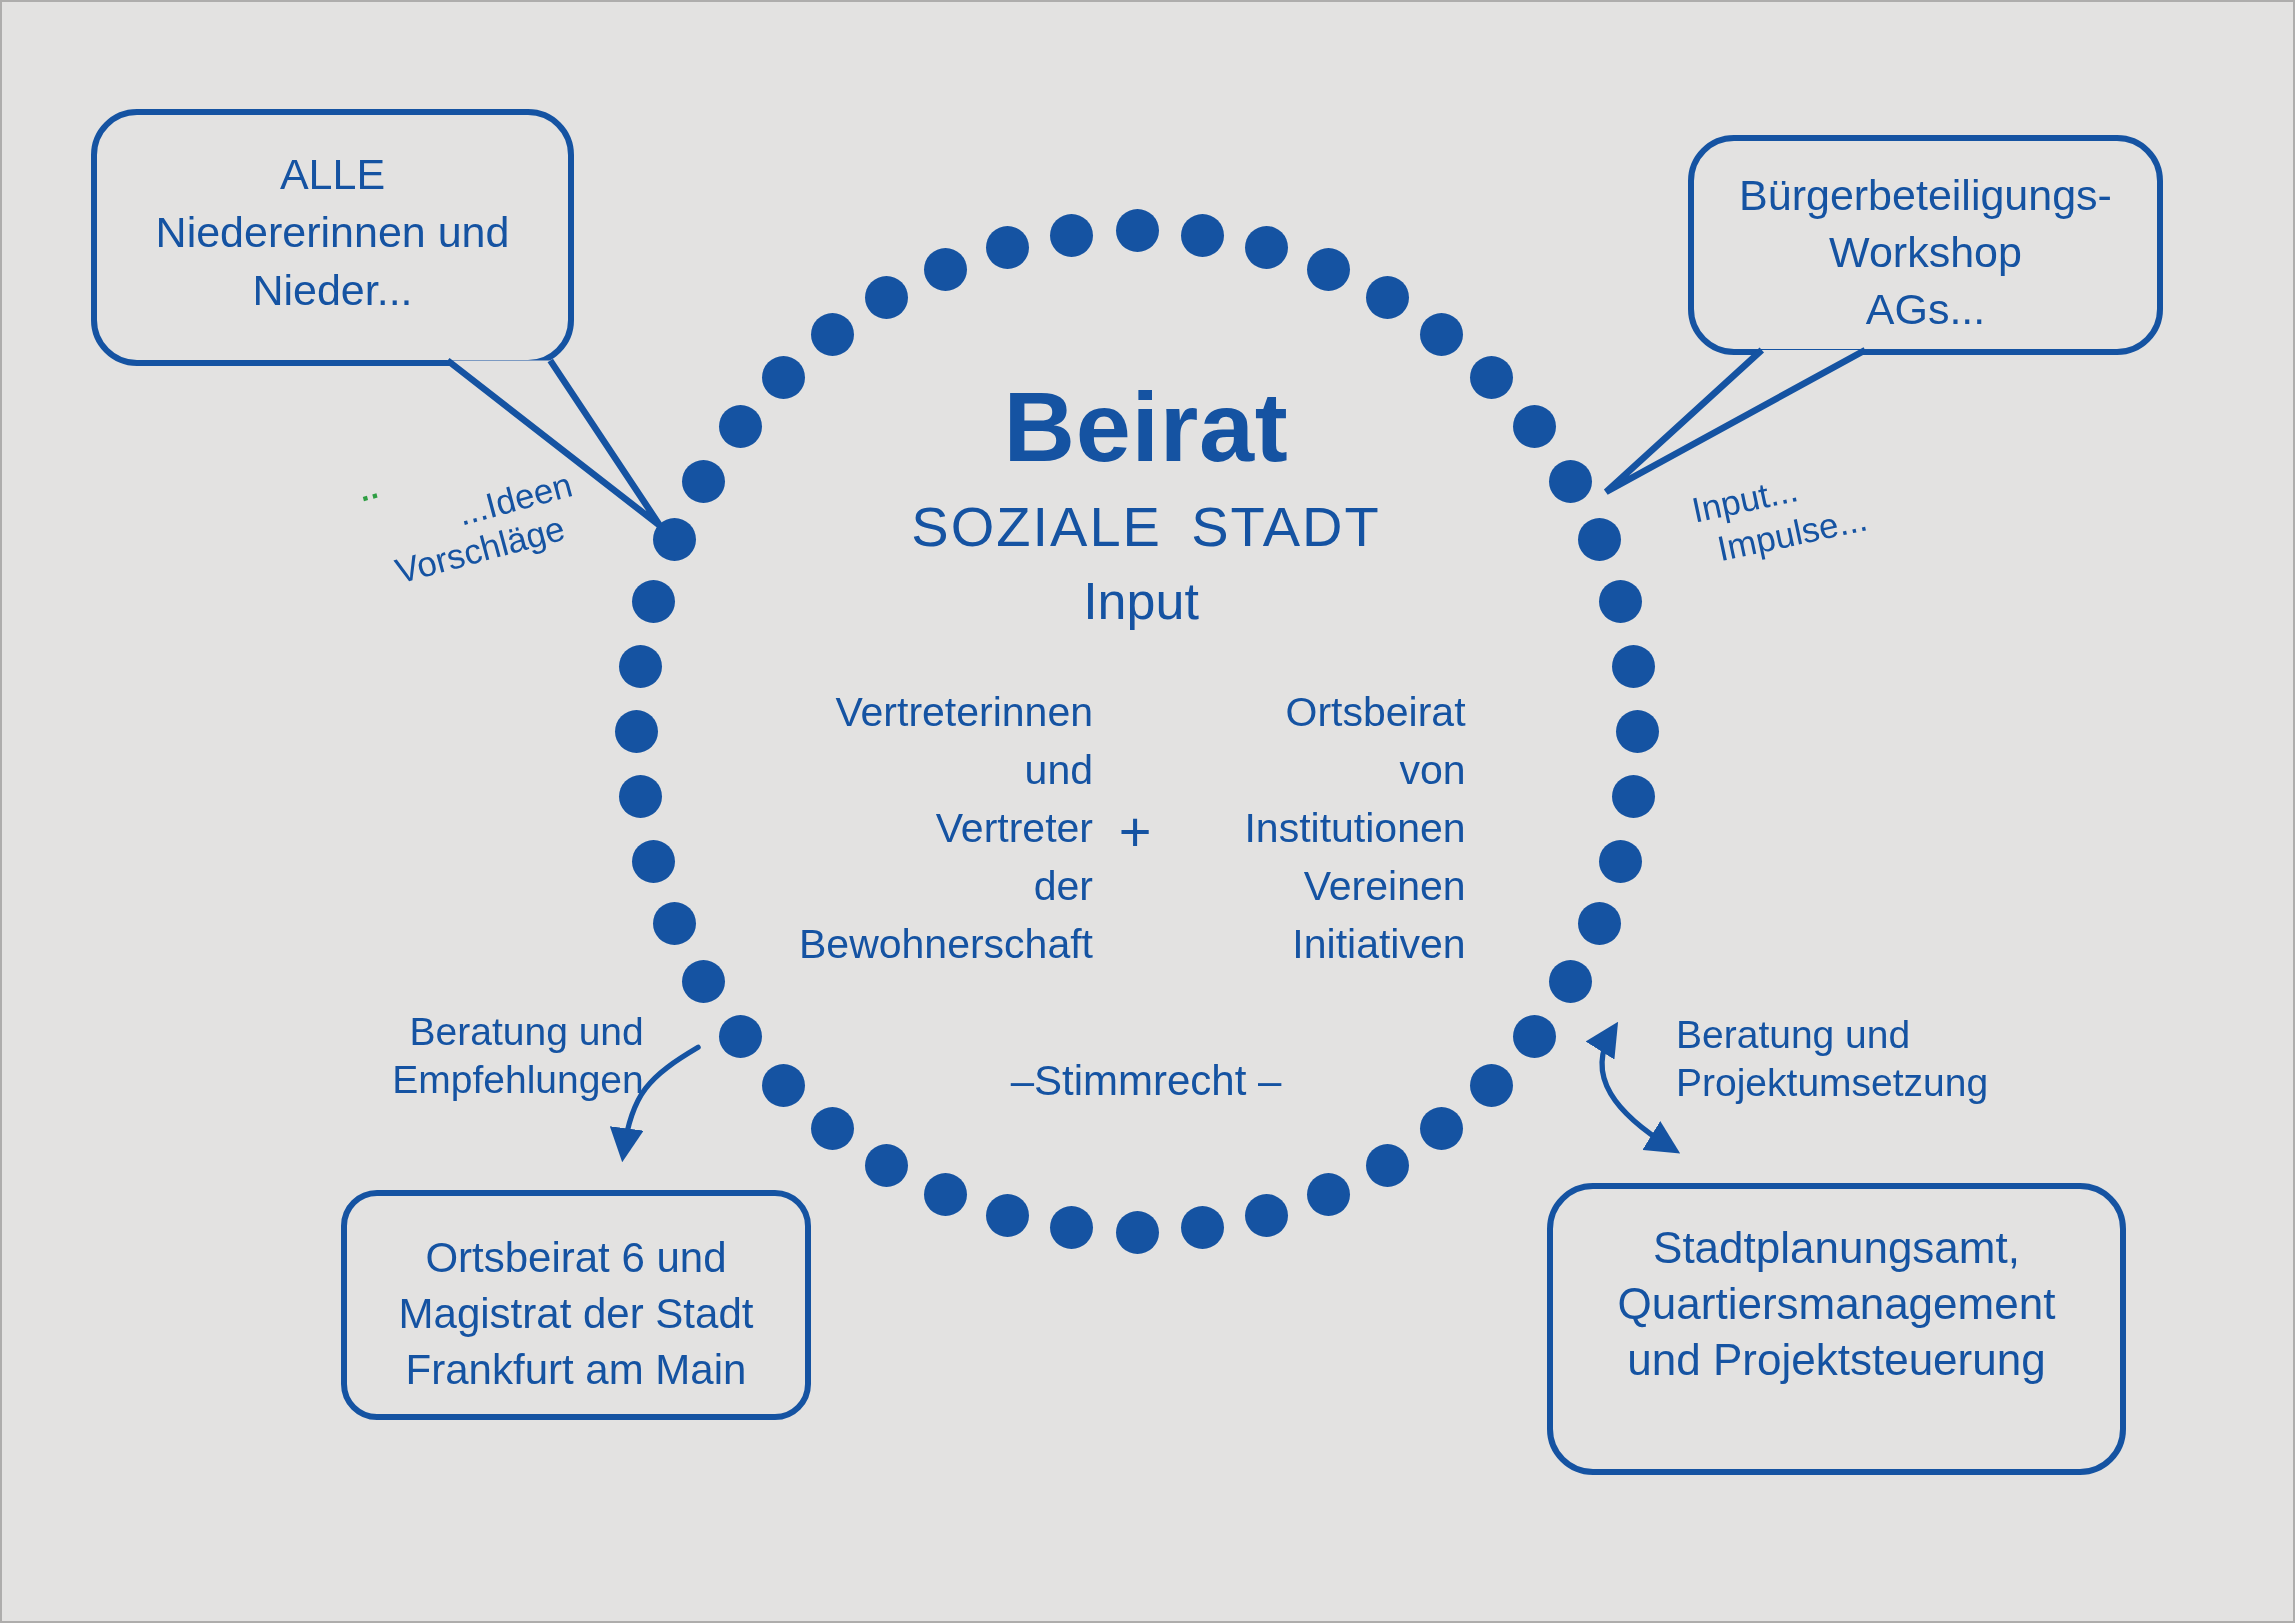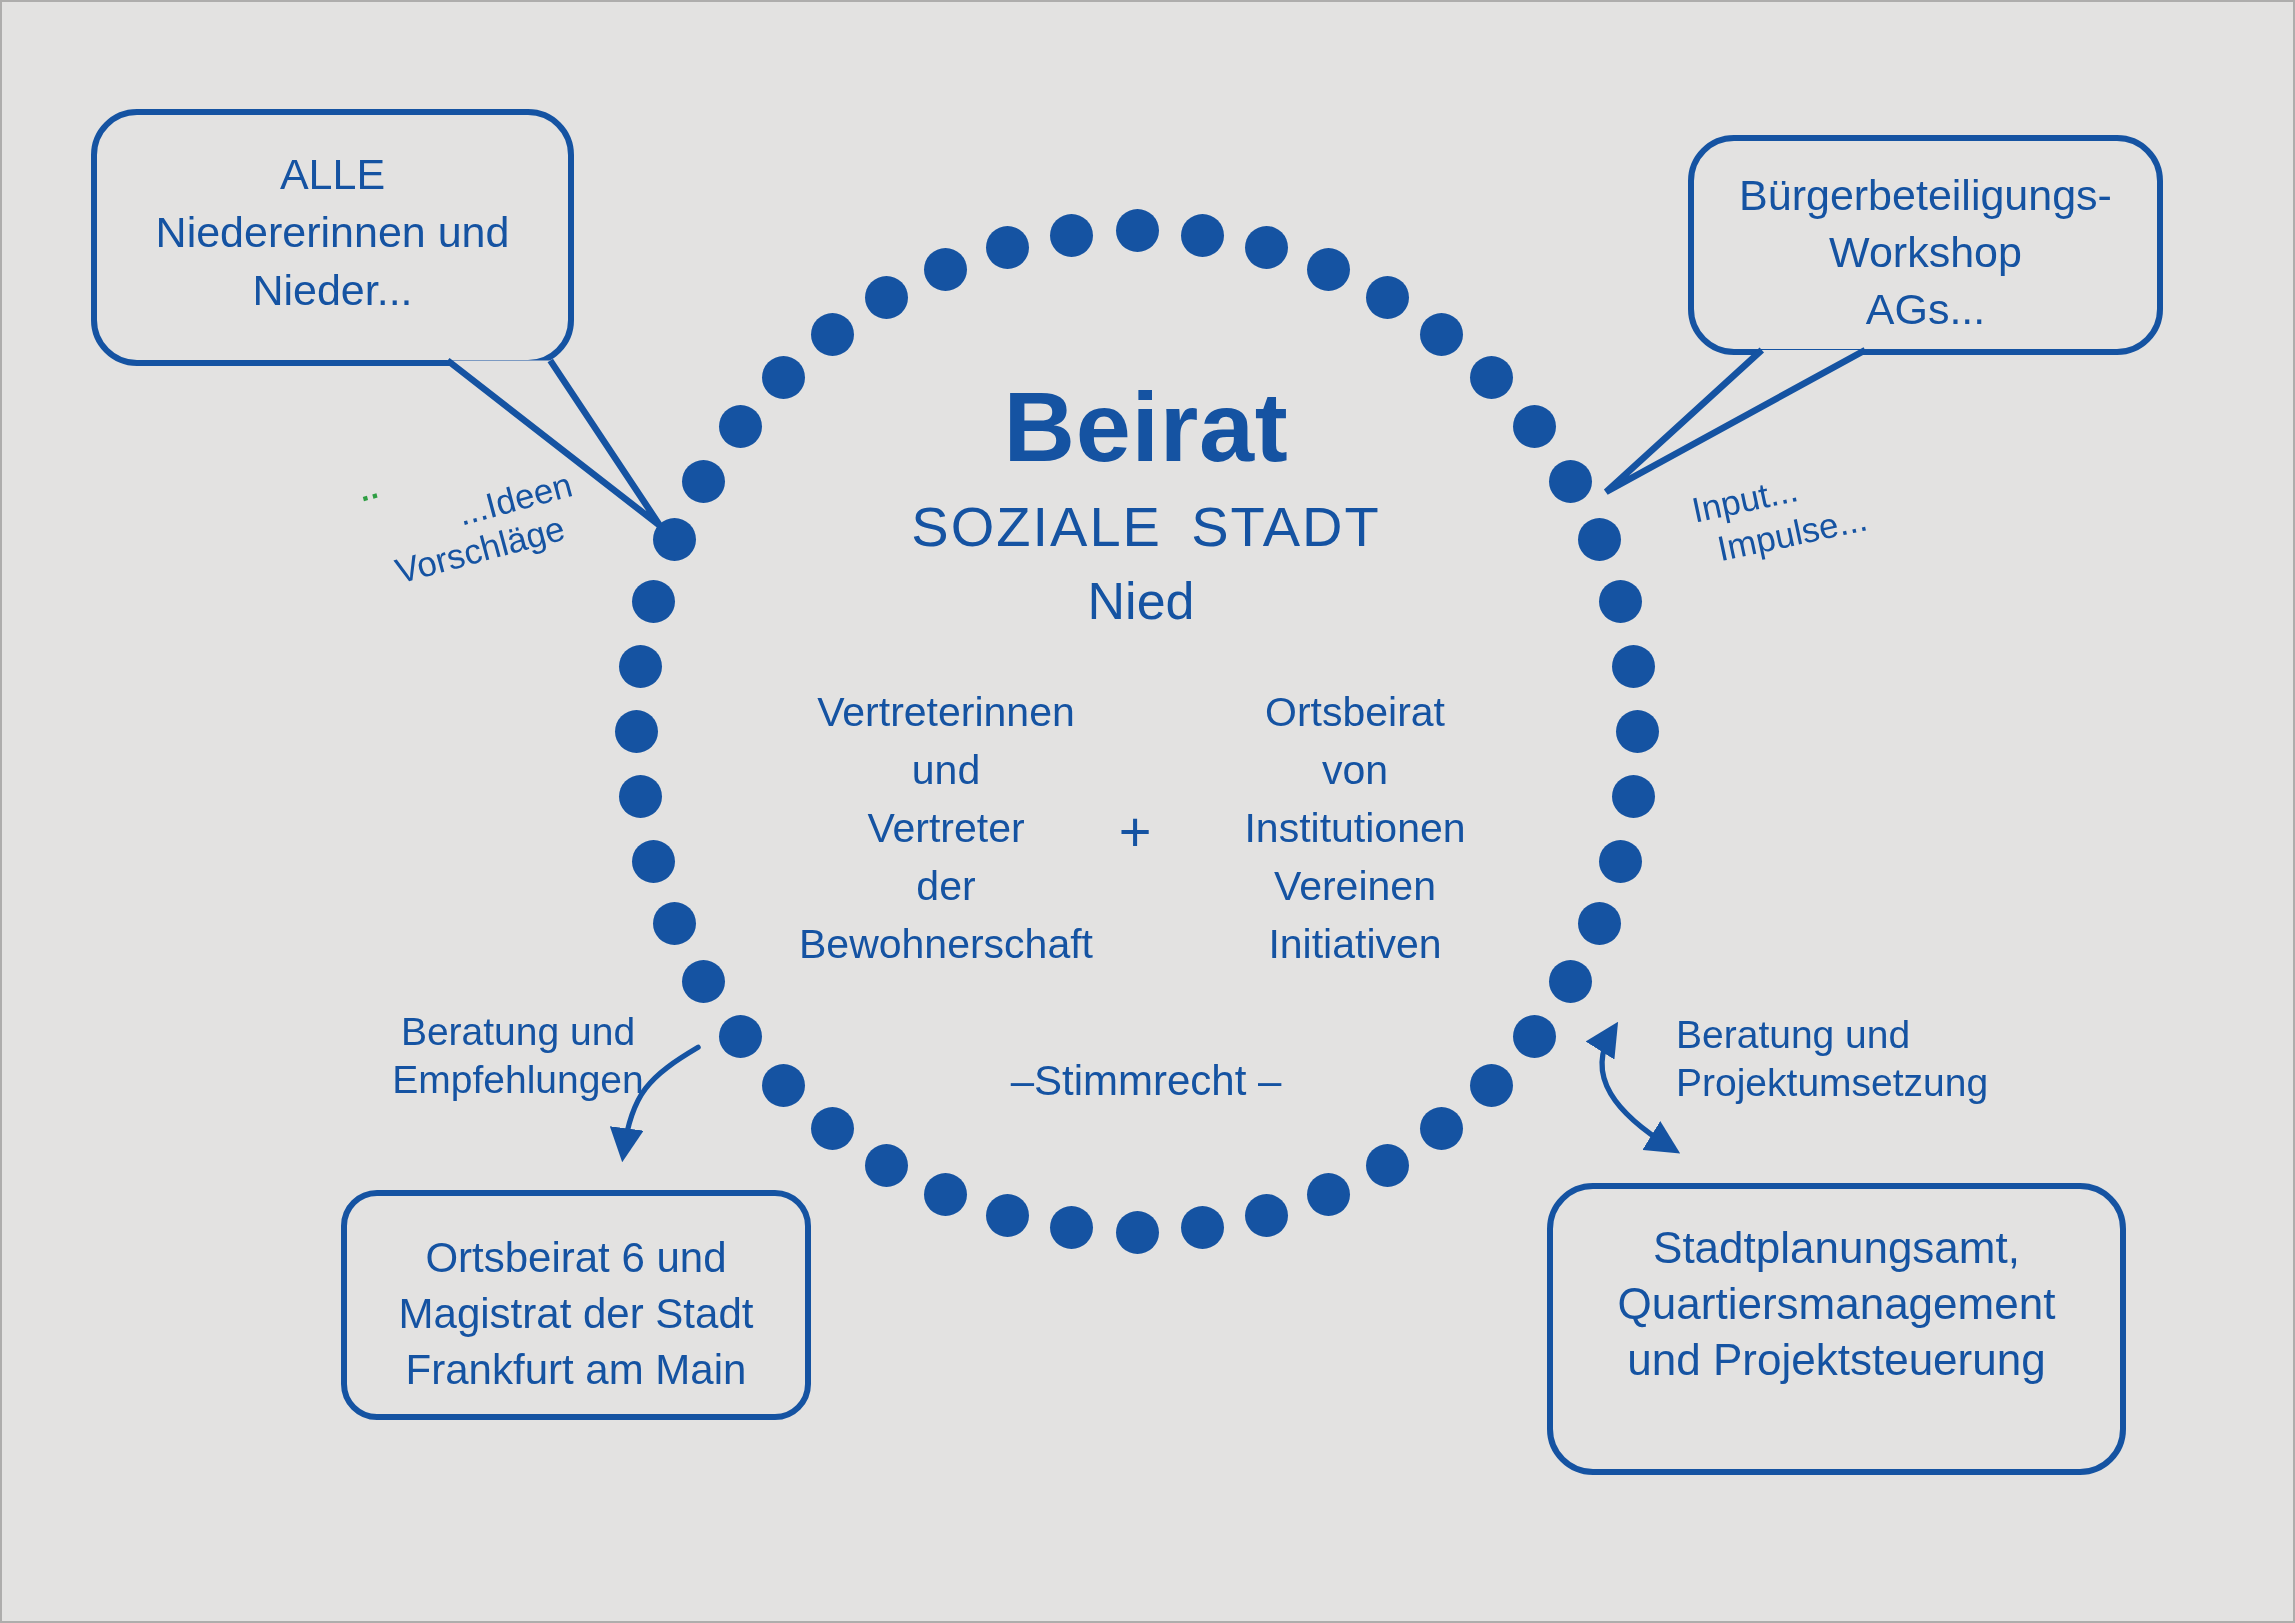--- a/index.html
+++ b/index.html
@@ -8,21 +8,21 @@
     --bg:#e3e2e1;
   }
   *{margin:0;padding:0;box-sizing:border-box;}
   body{background:#cfcecd;font-family:"Liberation Sans",sans-serif;}
   .canvas{
     position:relative;width:2295px;height:1623px;
     background:var(--bg);overflow:hidden;color:var(--blue);
     border:2px solid #aeadac;
   }
   .abs{position:absolute;}
-  .ctr{transform:translateX(-50%);text-align:center;}
+  .ctr{transform:translateX(-50%);text-align:right;}
 
   
   .dot{position:absolute;width:43px;height:43px;border-radius:50%;background:var(--blue);}
 
   
   .title{left:1144px;top:368px;font-size:99px;font-weight:700;letter-spacing:0.7px;}
   .subtitle1{left:1144px;top:492px;font-size:56px;font-weight:500;letter-spacing:2px;word-spacing:11.8px;}
   .subtitle2{left:1139px;top:569px;font-size:52px;font-weight:500;}
   .col{top:681px;font-size:41px;line-height:58px;font-weight:500;}
   .col-left{left:944px;}
@@ -109,21 +109,21 @@
       <div class="dot" style="left: 760px; top: 354px;"></div>
       <div class="dot" style="left: 809px; top: 311px;"></div>
       <div class="dot" style="left: 863px; top: 274px;"></div>
       <div class="dot" style="left: 922px; top: 246px;"></div>
       <div class="dot" style="left: 984px; top: 224px;"></div>
       <div class="dot" style="left: 1048px; top: 212px;"></div>
     </div>
 
   <div class="abs ctr title">Beirat</div>
   <div class="abs ctr subtitle1">SOZIALE STADT</div>
-  <div class="abs ctr subtitle2">Nied</div>
+  <div class="abs ctr subtitle2">Input</div>
 
   <div class="abs ctr col col-left">
     <div>Vertreterinnen</div>
     <div>und</div>
     <div>Vertreter</div>
     <div>der</div>
     <div>Bewohnerschaft</div>
   </div>
 
   <div class="abs ctr plus">+</div>

